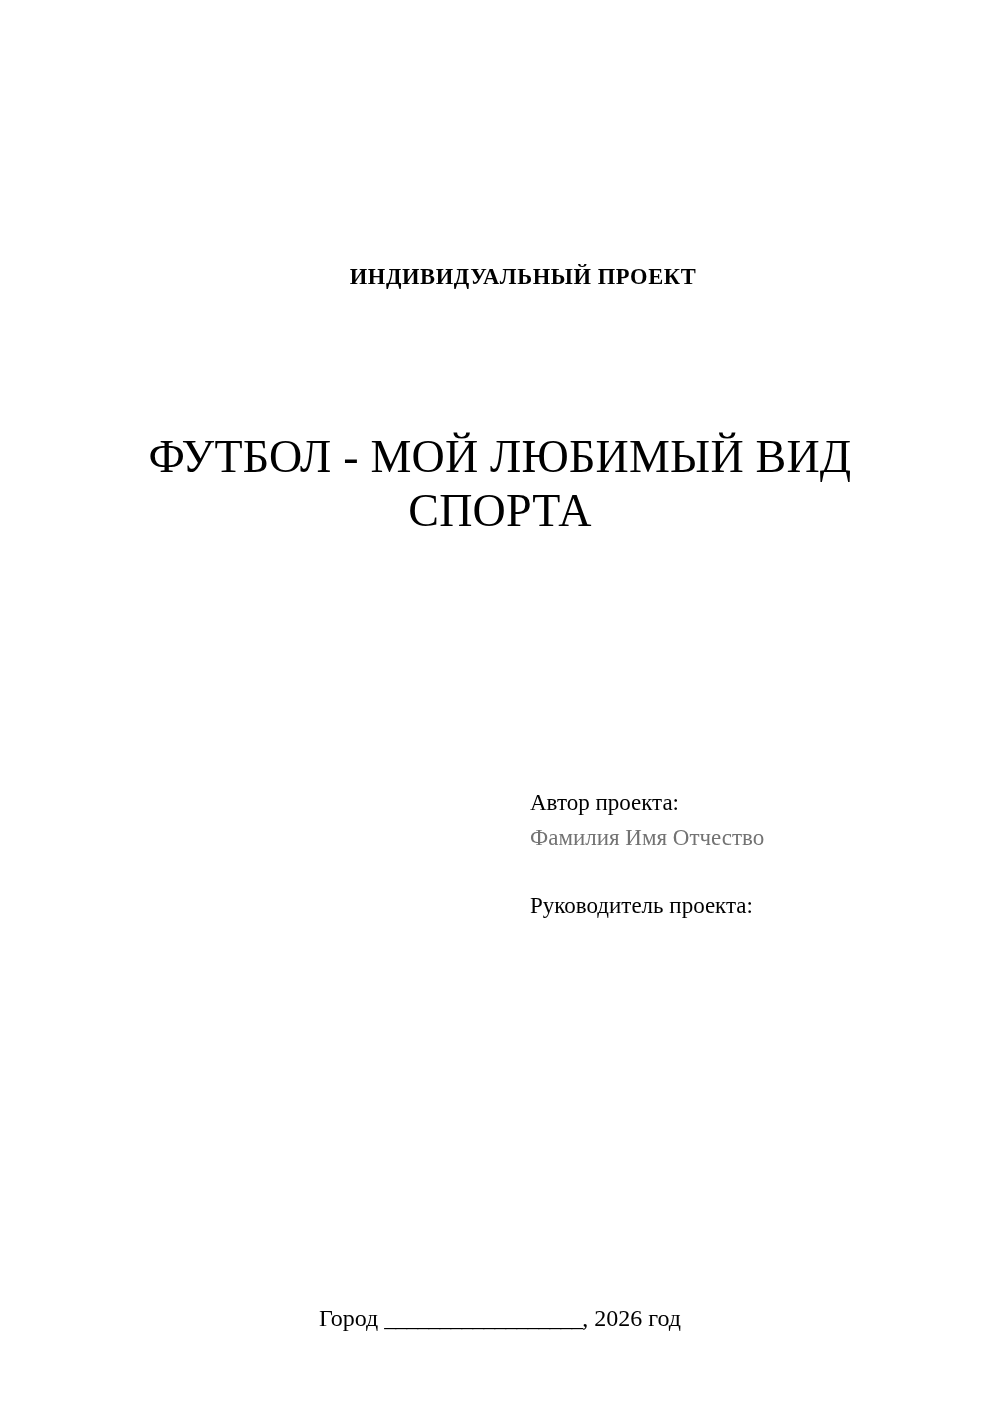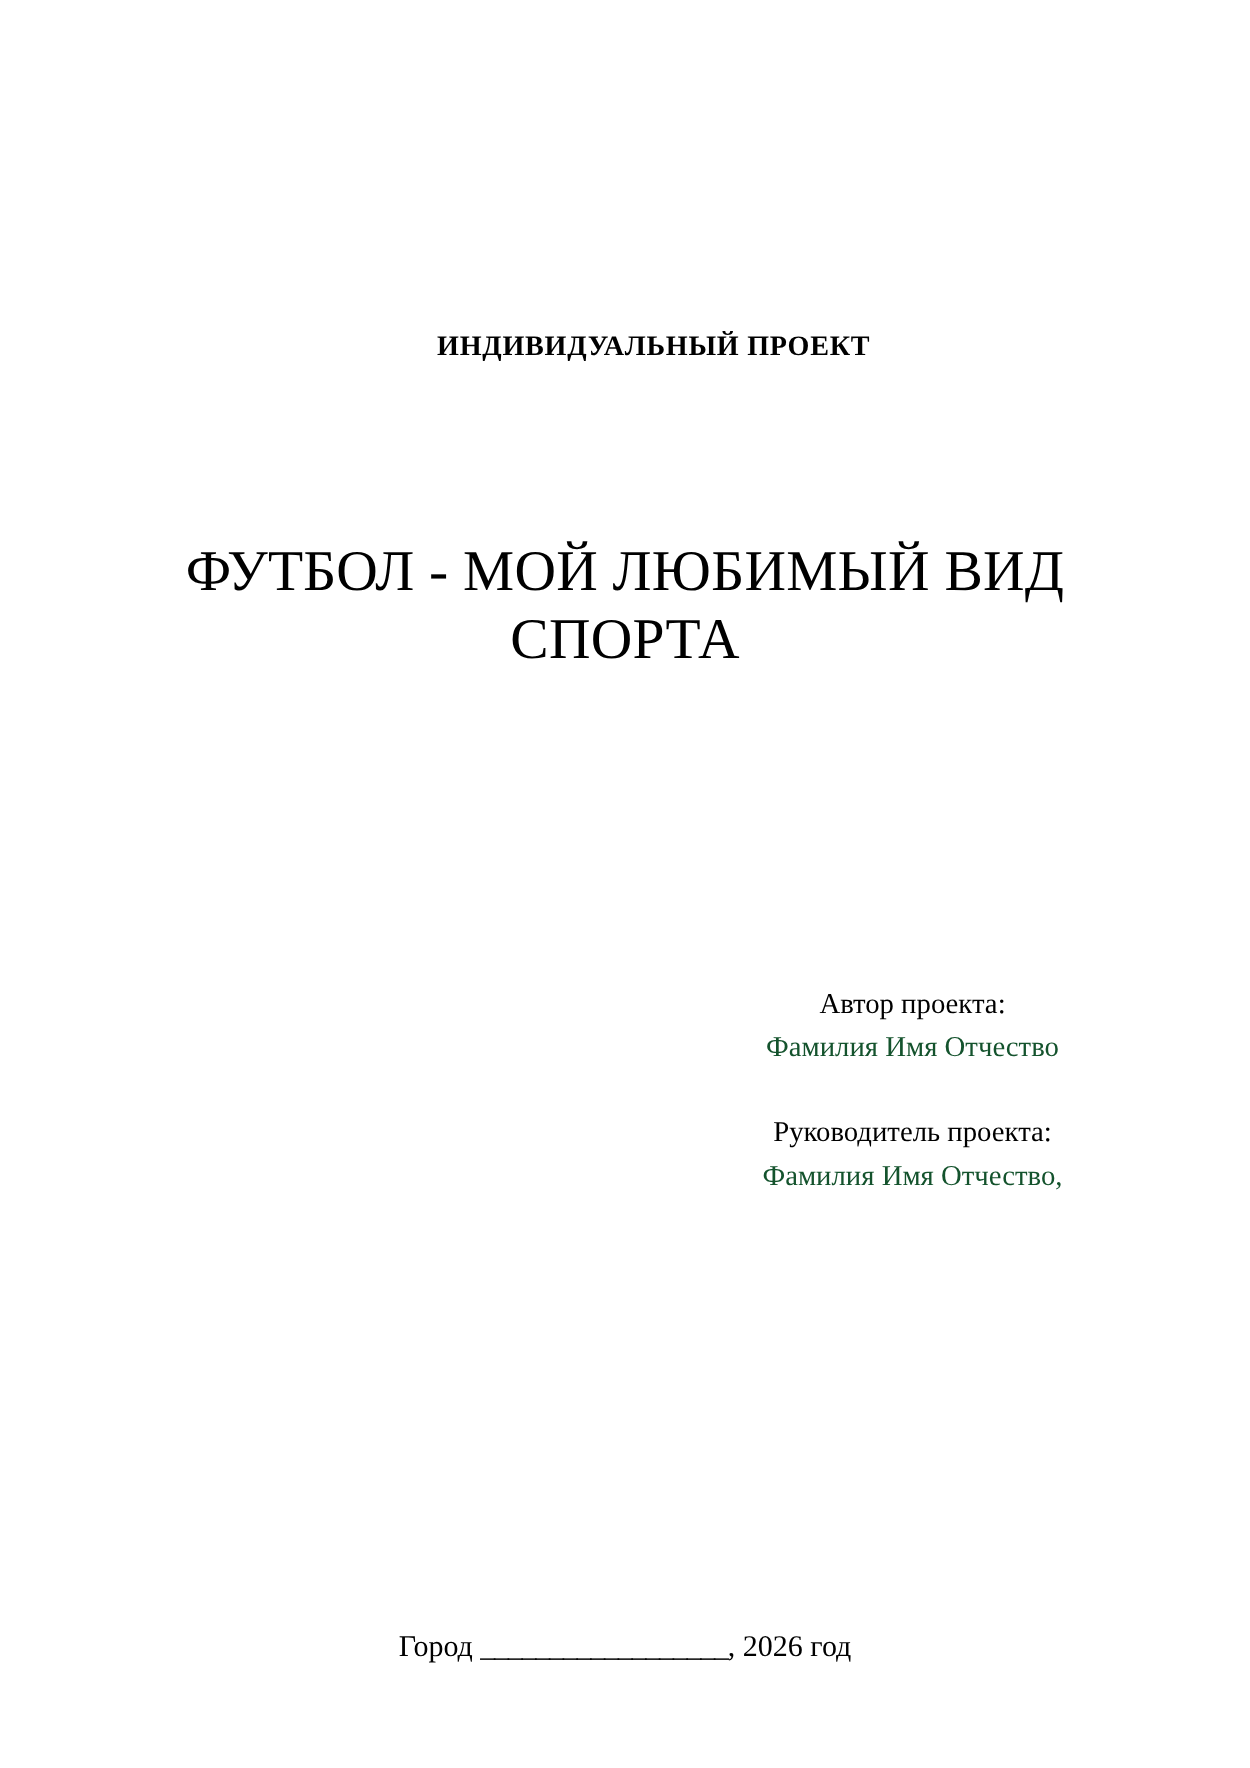--- a/index.html
+++ b/index.html
@@ -58,34 +58,33 @@
     font-size: 46px;
     font-weight: normal;
     line-height: 1.18;
     letter-spacing: 0.2px;
   }
   .credits {
     position: absolute;
     top: 786px;
     left: 530px;
     width: 400px;
-    text-align: center;
   }
   .credit-block {
     margin-bottom: 34px;
   }
   .credit-label {
     font-size: 23px;
     line-height: 1.5;
     color: #000000;
   }
   .credit-value {
     font-size: 23px;
     line-height: 1.5;
-    color: #14532d;
+    color: #737373;
   }
   .footer {
     position: absolute;
     bottom: 82px;
     left: 0;
     width: 100%;
     text-align: center;
     font-size: 24px;
   }
   .footer .blank {
@@ -104,21 +103,20 @@
 
   <div class="credits">
 
     <div class="credit-block">
       <div class="credit-label">Автор проекта:</div>
       <div class="credit-value">Фамилия Имя Отчество</div>
     </div>
 
     <div class="credit-block">
       <div class="credit-label">Руководитель проекта:</div>
-      <div class="credit-value">Фамилия Имя Отчество,</div>
     </div>
 
   </div>
 
   <div class="footer">
     <span>Город</span><span>&nbsp;</span><span class="blank">__________________</span><span>, 2026 год</span>
   </div>
 
 </div>
 

